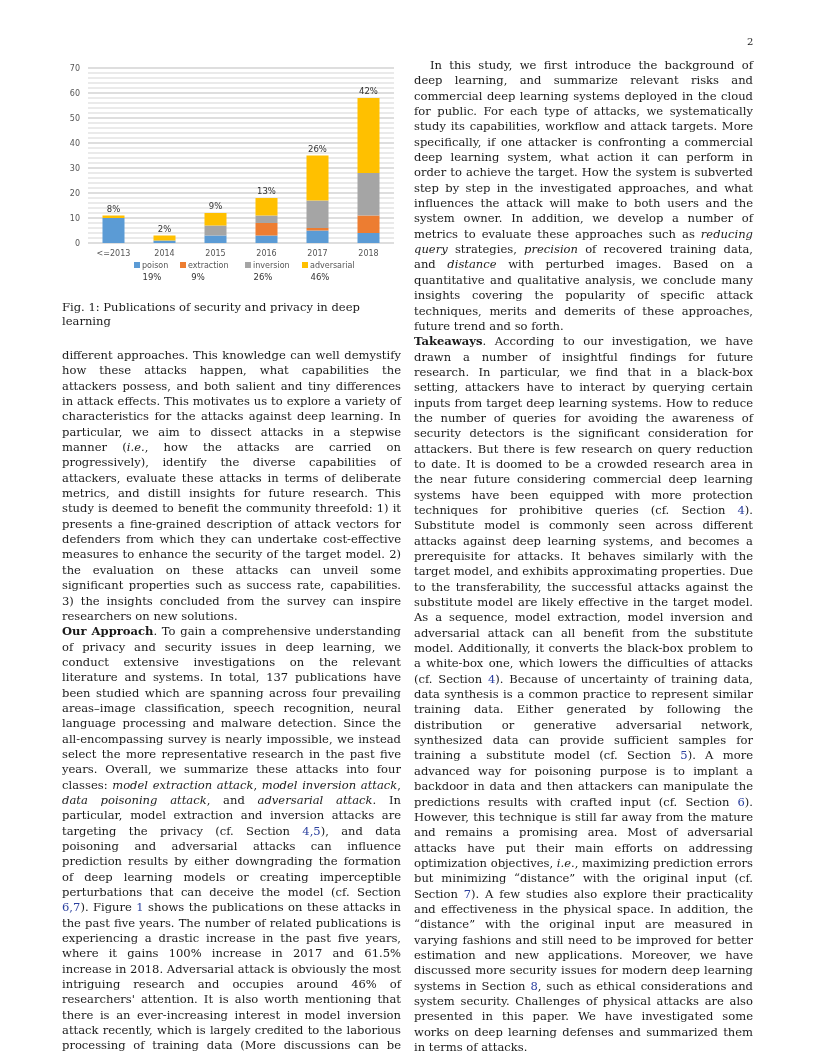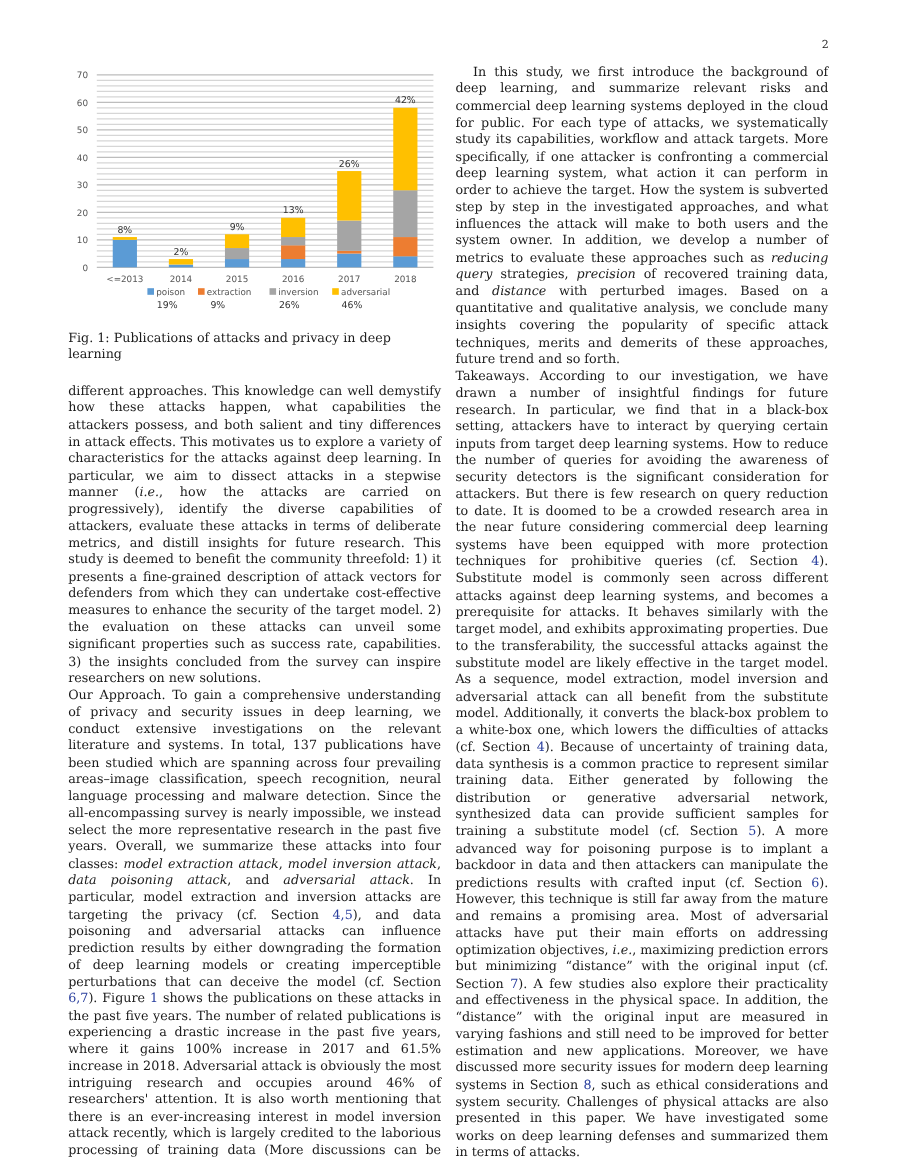--- a/index.html
+++ b/index.html
@@ -5,21 +5,21 @@
   html, body { margin: 0; padding: 0; background: #ffffff; }
   body { width: 816px; height: 1056px; position: relative; overflow: hidden;
          font-family: "DejaVu Serif", "Liberation Serif", serif; color: #1a1a1a; }
   .page-num { position: absolute; top: 36px; left: 747px; font-size: 10px; }
   .col { position: absolute; width: 339px; font-size: 11.55px; line-height: 15.35px;
          text-align: justify; hyphens: auto; }
   .col-left { left: 62px; }
   .col-right { left: 414px; top: 58px; }
   .col p { margin: 0; }
   .indent { text-indent: 16px; }
-  .col b { font-weight: normal; }
+  .col b { font-weight: bold; }
   .ref { color: #2a3f9e; }
   .figure { position: absolute; left: 62px; top: 58px; width: 340px; height: 230px; }
   .caption { position: absolute; left: 62px; top: 300px; width: 340px; font-size: 11.55px; }
   .chart-svg text { font-family: "DejaVu Sans", "Liberation Sans", sans-serif; }
 </style>
 </head>
 <body>
 
 <div class="page-num">2</div>
 
@@ -107,21 +107,21 @@
       <text x="126" y="210" font-size="8" fill="#555">extraction</text>
       <text x="136" y="222" font-size="8.5" fill="#333" text-anchor="middle">9%</text>
       <rect x="183" y="204" width="6" height="6" fill="#a5a5a5"></rect>
       <text x="191" y="210" font-size="8" fill="#555">inversion</text>
       <text x="201" y="222" font-size="8.5" fill="#333" text-anchor="middle">26%</text>
       <rect x="240" y="204" width="6" height="6" fill="#ffc000"></rect>
       <text x="248" y="210" font-size="8" fill="#555">adversarial</text>
       <text x="258" y="222" font-size="8.5" fill="#333" text-anchor="middle">46%</text>
     </svg>
 </div>
-<div class="caption">Fig. 1: Publications of attacks and privacy in deep learning</div>
+<div class="caption">Fig. 1: Publications of security and privacy in deep learning</div>
 
 <div class="col col-left" style="top:348px;">
   <p><span>different approaches. This knowledge can well demystify how these attacks happen, what capabilities the attackers possess, and both salient and tiny differences in attack effects. This motivates us to explore a variety of characteristics for the attacks against deep learning. In particular, we aim to dissect attacks in a stepwise manner (</span><i>i.e.</i><span>, how the attacks are carried on progressively), identify the diverse capabilities of attackers, evaluate these attacks in terms of deliberate metrics, and distill insights for future research. This study is deemed to benefit the community threefold: 1) it presents a fine-grained description of attack vectors for defenders from which they can undertake cost-effective measures to enhance the security of the target model. 2) the evaluation on these attacks can unveil some significant properties such as success rate, capabilities. 3) the insights concluded from the survey can inspire researchers on new solutions.</span></p>
   <p><b>Our Approach</b><span>. To gain a comprehensive understanding of privacy and security issues in deep learning, we conduct extensive investigations on the relevant literature and systems. In total, 137 publications have been studied which are spanning across four prevailing areas–image classification, speech recognition, neural language processing and malware detection. Since the all-encompassing survey is nearly impossible, we instead select the more representative research in the past five years. Overall, we summarize these attacks into four classes: </span><i>model extraction attack</i><span>, </span><i>model inversion attack</i><span>, </span><i>data poisoning attack</i><span>, and </span><i>adversarial attack</i><span>. In particular, model extraction and inversion attacks are targeting the privacy (cf. Section </span><span class="ref">4,5</span><span>), and data poisoning and adversarial attacks can influence prediction results by either downgrading the formation of deep learning models or creating imperceptible perturbations that can deceive the model (cf. Section </span><span class="ref">6,7</span><span>). Figure </span><span class="ref">1</span><span> shows the publications on these attacks in the past five years. The number of related publications is experiencing a drastic increase in the past five years, where it gains 100% increase in 2017 and 61.5% increase in 2018. Adversarial attack is obviously the most intriguing research and occupies around 46% of researchers' attention. It is also worth mentioning that there is an ever-increasing interest in model inversion attack recently, which is largely credited to the laborious processing of training data (More discussions can be found in Section </span><span class="ref">8</span><span>).</span></p>
 </div>
 
 <div class="col col-right">
   <p class="indent"><span>In this study, we first introduce the background of deep learning, and summarize relevant risks and commercial deep learning systems deployed in the cloud for public. For each type of attacks, we systematically study its capabilities, workflow and attack targets. More specifically, if one attacker is confronting a commercial deep learning system, what action it can perform in order to achieve the target. How the system is subverted step by step in the investigated approaches, and what influences the attack will make to both users and the system owner. In addition, we develop a number of metrics to evaluate these approaches such as </span><i>reducing query</i><span> strategies, </span><i>precision</i><span> of recovered training data, and </span><i>distance</i><span> with perturbed images. Based on a quantitative and qualitative analysis, we conclude many insights covering the popularity of specific attack techniques, merits and demerits of these approaches, future trend and so forth.</span></p>
   <p><b>Takeaways</b><span>. According to our investigation, we have drawn a number of insightful findings for future research. In particular, we find that in a black-box setting, attackers have to interact by querying certain inputs from target deep learning systems. How to reduce the number of queries for avoiding the awareness of security detectors is the significant consideration for attackers. But there is few research on query reduction to date. It is doomed to be a crowded research area in the near future considering commercial deep learning systems have been equipped with more protection techniques for prohibitive queries (cf. Section </span><span class="ref">4</span><span>). Substitute model is commonly seen across different attacks against deep learning systems, and becomes a prerequisite for attacks. It behaves similarly with the target model, and exhibits approximating properties. Due to the transferability, the successful attacks against the substitute model are likely effective in the target model. As a sequence, model extraction, model inversion and adversarial attack can all benefit from the substitute model. Additionally, it converts the black-box problem to a white-box one, which lowers the difficulties of attacks (cf. Section </span><span class="ref">4</span><span>). Because of uncertainty of training data, data synthesis is a common practice to represent similar training data. Either generated by following the distribution or generative adversarial network, synthesized data can provide sufficient samples for training a substitute model (cf. Section </span><span class="ref">5</span><span>). A more advanced way for poisoning purpose is to implant a backdoor in data and then attackers can manipulate the predictions results with crafted input (cf. Section </span><span class="ref">6</span><span>). However, this technique is still far away from the mature and remains a promising area. Most of adversarial attacks have put their main efforts on addressing optimization objectives, </span><i>i.e.</i><span>, maximizing prediction errors but minimizing “distance” with the original input (cf. Section </span><span class="ref">7</span><span>). A few studies also explore their practicality and effectiveness in the physical space. In addition, the “distance” with the original input are measured in varying fashions and still need to be improved for better estimation and new applications. Moreover, we have discussed more security issues for modern deep learning systems in Section </span><span class="ref">8</span><span>, such as ethical considerations and system security. Challenges of physical attacks are also presented in this paper. We have investigated some works on deep learning defenses and summarized them in terms of attacks.</span></p>
   <p><b>Contribution</b><span>. We make the following contributions.</span></p>

